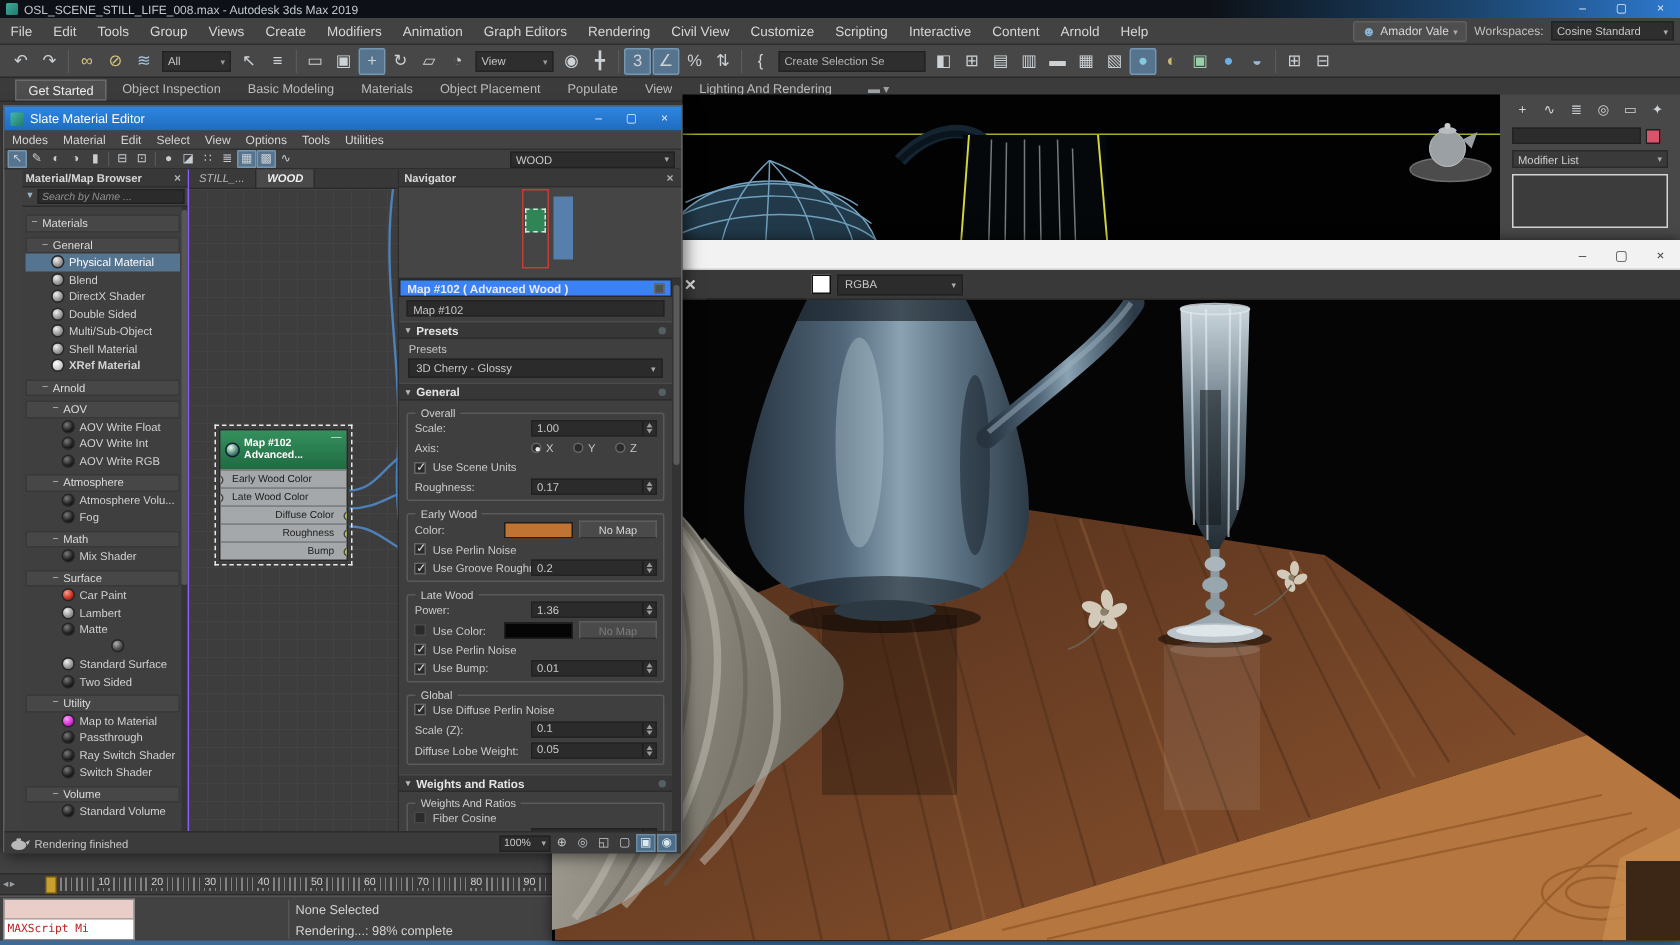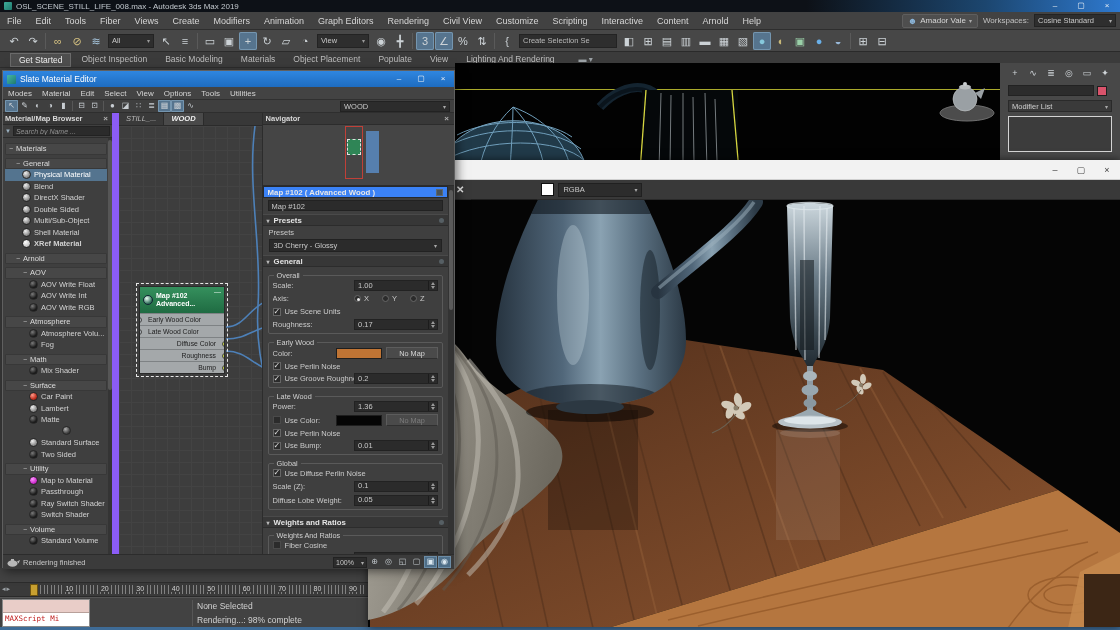--- a/index.html
+++ b/index.html
@@ -97,21 +97,21 @@
   #sme-menubar .menu-item { padding:0 5px; line-height:13px;}
   #sme-toolbar { height:13px; background:#3f3f3f; border-bottom:1px solid #2e2e2e; display:flex; align-items:center; padding-left:2px;}
   .smetb-icon { width:13px; height:12px; font-size:8px; line-height:12px; text-align:center; color:#c8cdd2; border-radius:1px;}
   .smetb-icon.active { background:#56748e; box-shadow:inset 0 0 0 1px #7596b0;}
   .smetb-sep { width:1px; height:10px; background:#2c2c2c; border-right:1px solid #575757; margin:0 2px;}
   #sme-mat-dd { margin-left:auto; margin-right:4px; width:110px; height:11px; background:#2c2c2c; border:1px solid #222;
     display:flex; align-items:center; justify-content:space-between; padding:0 3px; font-size:7.5px; color:#c8c8c8;}
   #sme-content { display:flex; height:441px; }
 
   
-  #browser { width:118px; background:#3f3f3f; border-right:7px solid #8b5cf6; display:flex; flex-direction:column;}
+  #browser { width:118px; background:#3f3f3f; border-right:1px solid #8b5cf6; display:flex; flex-direction:column;margin-left:12px;}
   #browser-header { height:12px; background:#383838; border-bottom:1px solid #2c2c2c; display:flex; align-items:center; font-size:7.5px; font-weight:bold; color:#d8d8d8; padding:0 2px;}
   .panel-close { margin-left:auto; color:#b0b0b0; font-size:8px; padding:0 2px;}
   #browser-search { height:13px; display:flex; align-items:center; gap:2px; padding:1px 2px; border-bottom:1px solid #2c2c2c;}
   #search-funnel { color:#9ab0c0; font-size:6px;}
   #search-input { flex:1; height:10px; background:#2b2b2b; border:1px solid #222; color:#a8a8a8; font-size:7px; font-style:italic; padding:0 2px; min-width:0;}
   #search-input::placeholder { color:#909090;}
   #browser-tree { flex:1; overflow:hidden; position:relative; padding-top:2px;}
   #tree-scrollbar { position:absolute; right:0; top:0; width:4px; height:100%; background:#343434;}
   #tree-scrollbar .thumb { position:absolute; top:2px; left:0; width:4px; height:60%; background:#565656; border-radius:2px;}
   .trow { height:11.5px; line-height:11.5px; display:flex; align-items:center; font-size:7.5px; color:#d2d2d2; white-space:nowrap; overflow:hidden; margin-right:5px;}
@@ -206,21 +206,21 @@
     <span class="wbtn">▢</span>
     <span class="wbtn">×</span>
   </span>
 </div>
 
 <div id="menubar" class="abs">
   <span id="menu-items" style="display:flex;">
       <span class="menu-item">File</span>
       <span class="menu-item">Edit</span>
       <span class="menu-item">Tools</span>
-      <span class="menu-item">Fiber</span>
+      <span class="menu-item">Group</span>
       <span class="menu-item">Views</span>
       <span class="menu-item">Create</span>
       <span class="menu-item">Modifiers</span>
       <span class="menu-item">Animation</span>
       <span class="menu-item">Graph Editors</span>
       <span class="menu-item">Rendering</span>
       <span class="menu-item">Civil View</span>
       <span class="menu-item">Customize</span>
       <span class="menu-item">Scripting</span>
       <span class="menu-item">Interactive</span>

